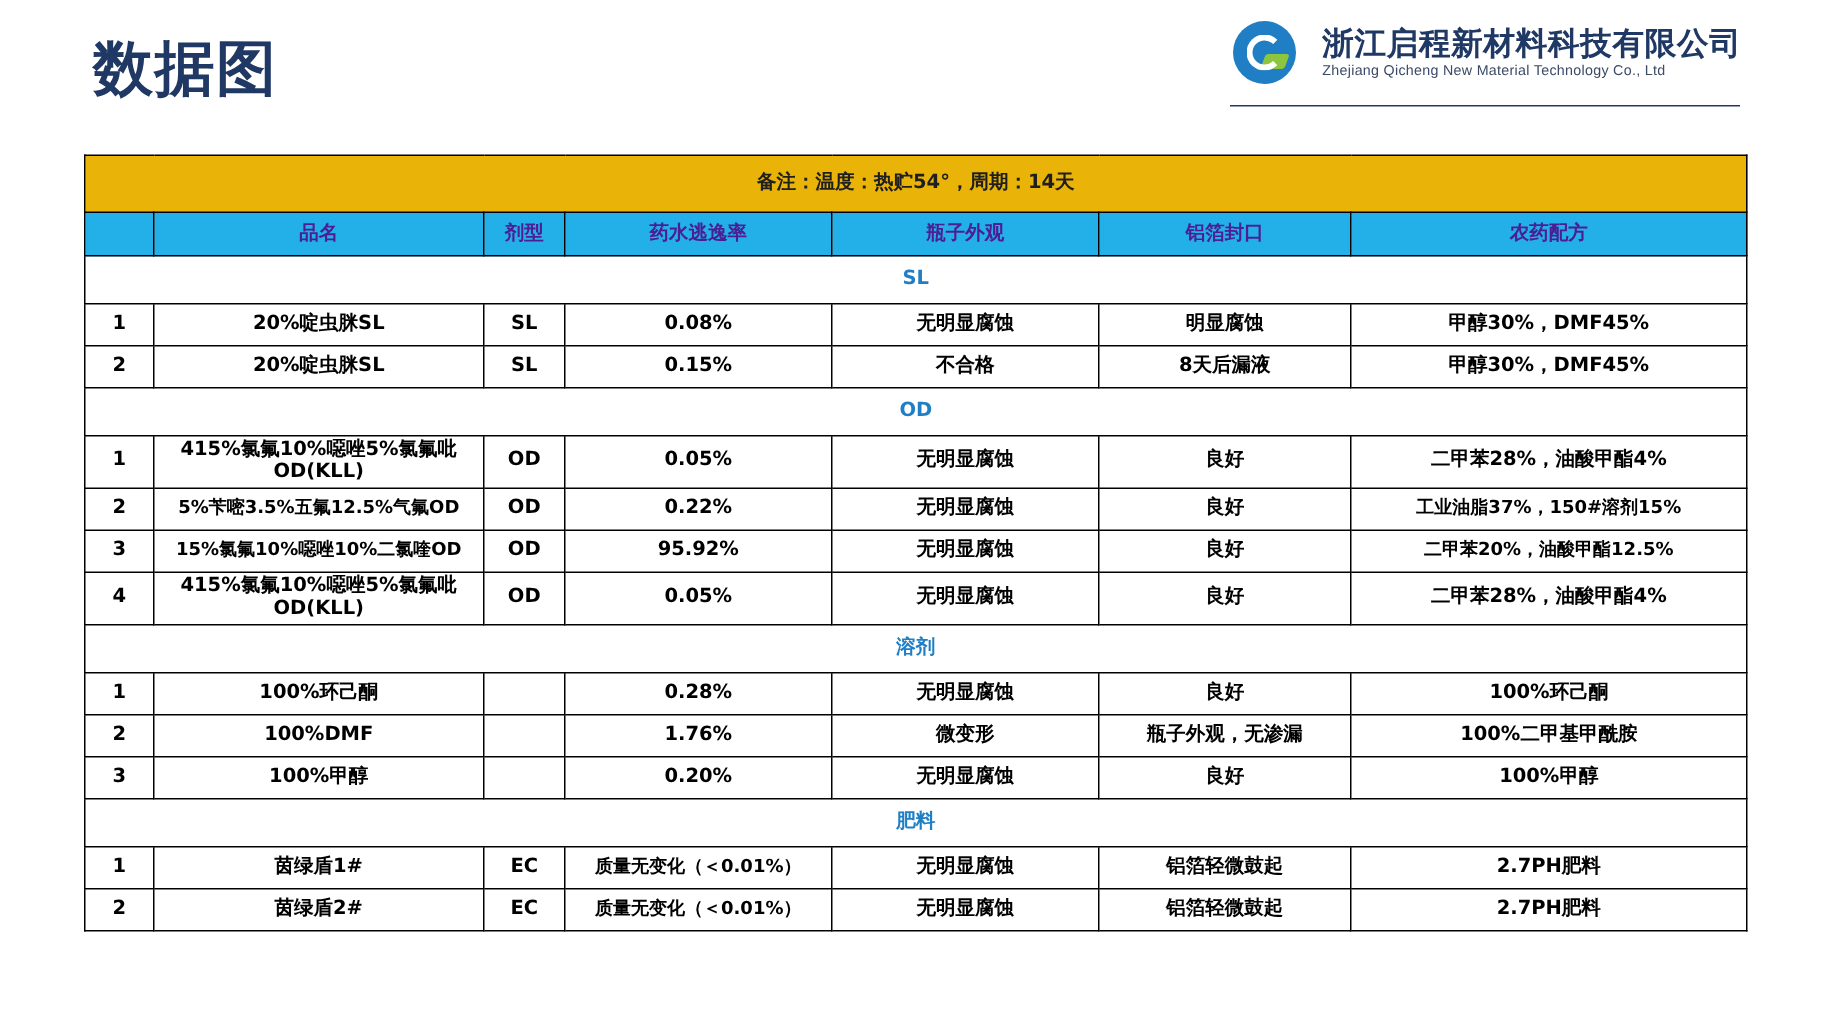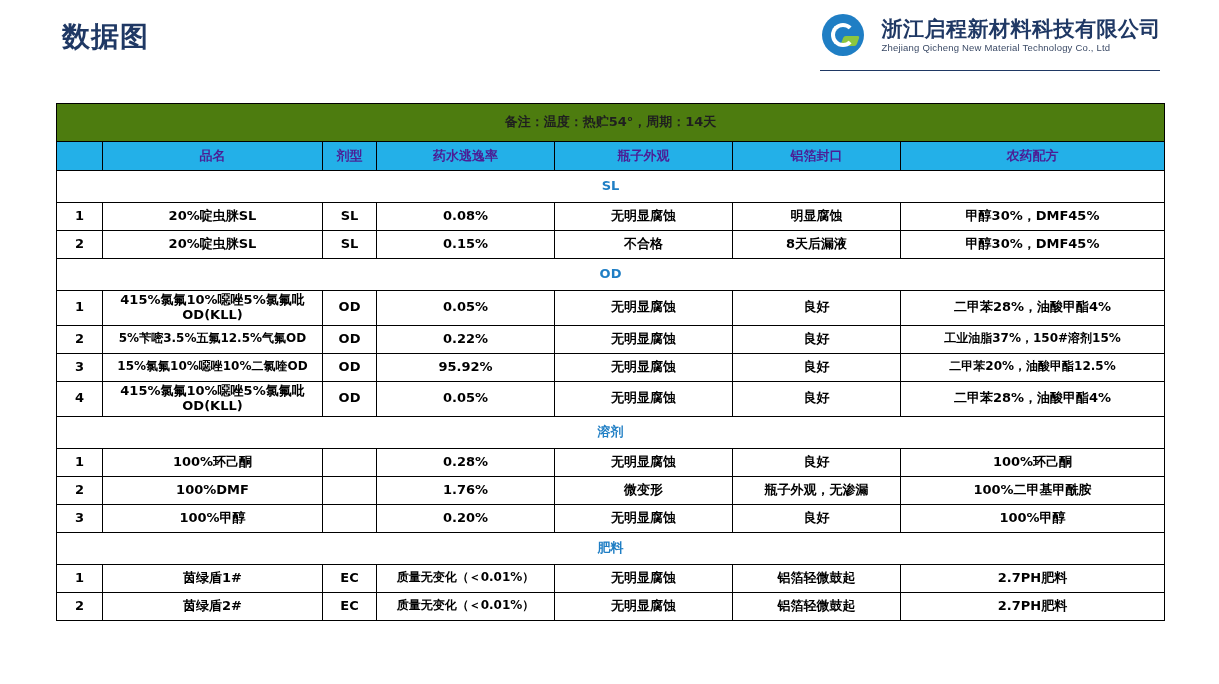--- a/index.html
+++ b/index.html
@@ -26,21 +26,21 @@
   .header {
     position: absolute;
     left: 0; top: 0;
     width: 1219px;
     height: 78px;
   }
   .page-title {
     position: absolute;
     left: 62px;
     top: 18px;
-    font-size: 28px;
+    font-size: 40px;
     font-weight: bold;
     color: #1f3864;
     letter-spacing: 1px;
     font-family: "DejaVu Sans", sans-serif;
   }
   .logo-wrap {
     position: absolute;
     right: 58px;
     top: 14px;
     display: flex;
@@ -125,21 +125,21 @@
   .title-row td {
     background: #1f7ec4;
     color: #ffffff;
     font-size: 19px;
     font-weight: bold;
     height: 33px;
     letter-spacing: 1px;
     border: 1px solid #1f7ec4;
   }
   .note-row td {
-    background: #4d7c0f;
+    background: #eab308;
     color: #1f1f1f;
     font-size: 19px;
     font-weight: bold;
     text-align: left;
     padding-left: 8px;
     height: 33px;
     border: 1px solid #000;
   }
   .head-row td {
     background: #23b0e8;

